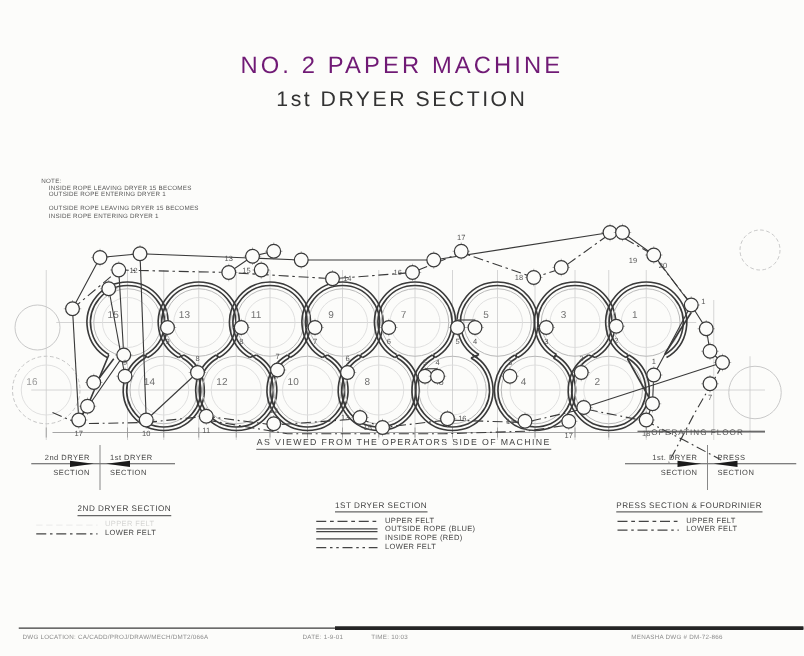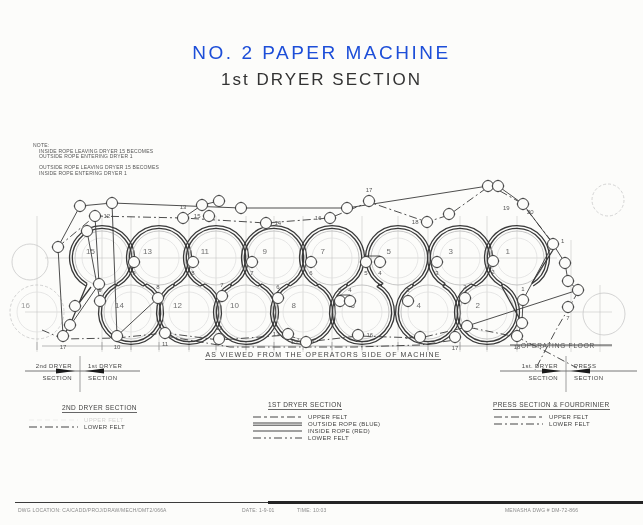--- a/index.html
+++ b/index.html
@@ -1,19 +1,19 @@
 <!DOCTYPE html>
 <html><head>
 <meta charset="utf-8">
 <style>
   html,body{margin:0;padding:0;}
   .page{position:relative;width:643px;height:525px;background:#fcfcfa;
         font-family:"Liberation Sans",sans-serif;overflow:hidden;color:#3a3a3a;}
   .abs{position:absolute;}
-  .title1{top:42px;left:0;width:100%;text-align:center;font-size:19px;letter-spacing:2.5px;color:#1d4ed8;}
+  .title1{top:42px;left:0;width:100%;text-align:center;font-size:19px;letter-spacing:2.5px;color:#701a75;}
   .title2{top:70px;left:0;width:100%;text-align:center;font-size:17px;letter-spacing:2px;color:#333;}
   .note{top:143px;left:33px;font-size:5px;line-height:5.6px;color:#555;letter-spacing:.2px;}
   .note .nl{padding-left:6px;white-space:pre;}
   .caption{top:351px;left:160px;width:326px;text-align:center;font-size:7px;letter-spacing:1.1px;color:#444;}
   .caption span{border-bottom:.5px solid #777;padding-bottom:1px;}
   .legend{font-size:6px;color:#444;}
   .legend .lh{font-size:6.5px;letter-spacing:.4px;border-bottom:.6px solid #666;
               padding-bottom:1px;margin-bottom:3px;display:inline-block;color:#3f3f3f;}
   .lrow{display:flex;align-items:center;height:7px;}
   .lrow svg{flex:0 0 auto;margin-right:4px;}

